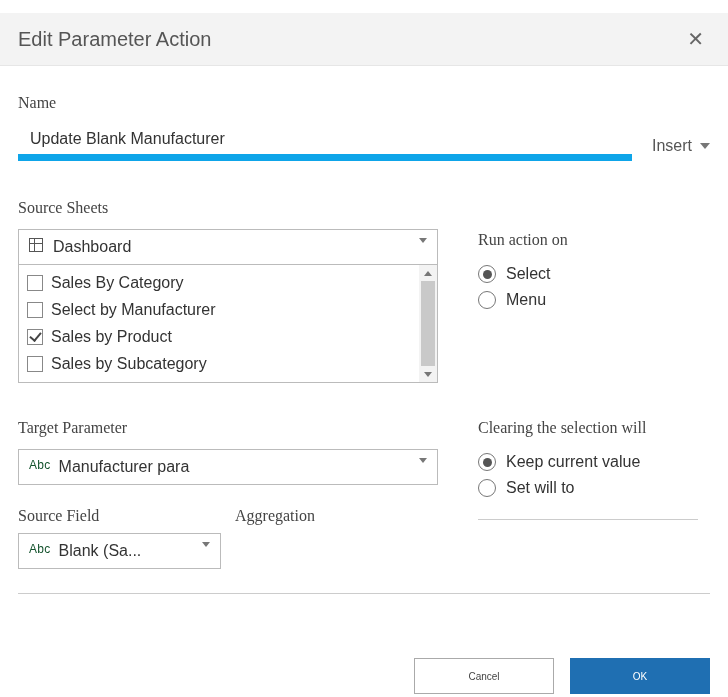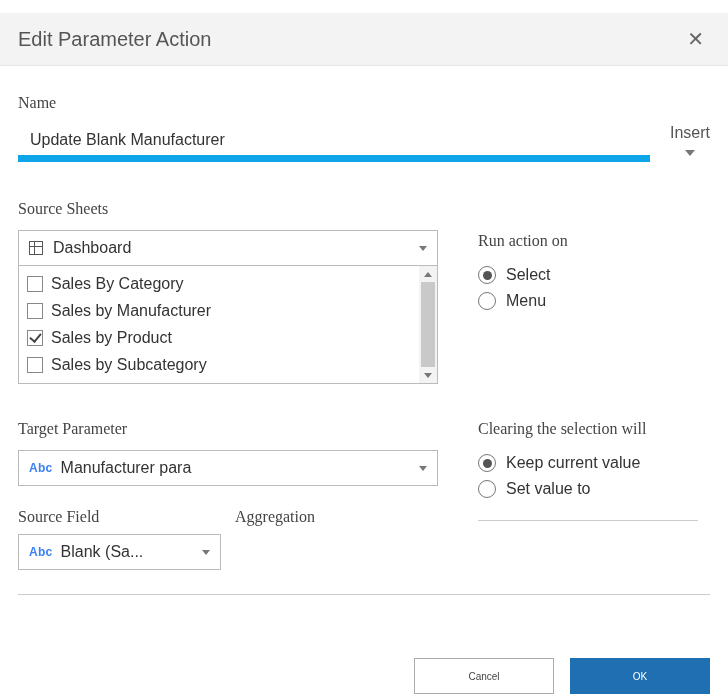--- a/index.html
+++ b/index.html
@@ -59,21 +59,20 @@
     outline: none;
   }
   .insert-link {
     color: #555;
     font-size: 16px;
     display: flex;
     align-items: center;
     gap: 8px;
     cursor: pointer;
     padding-bottom: 6px;
-    flex-direction: column;
   }
   .caret-down {
     width: 0; height: 0;
     border-left: 5px solid transparent;
     border-right: 5px solid transparent;
     border-top: 6px solid #777;
   }
   .caret-down.sm {
     border-left-width:4px; border-right-width:4px; border-top-width:5px;
   }
@@ -86,22 +85,22 @@
   .two-col {
     display: flex;
     gap: 40px;
     align-items: flex-start;
   }
   .left-col { flex: 0 0 420px; }
   .right-col { flex: 1; }
   .dropdown {
     border: 1px solid #bbb;
     display: flex;
-    align-items: center;
-    padding: 0 10px;
+    align-items: flex-start;
+    padding: 8px 10px;
     font-size: 16px;
     color: #333;
     cursor: pointer;
     background: #fff;
     height: 36px;
   }
   .dropdown .dd-text { flex: 1; white-space: nowrap; overflow: hidden; text-overflow: ellipsis;}
   .grid-icon {
     width: 14px; height: 14px;
     display: inline-block;
@@ -187,23 +186,23 @@
     flex: 0 0 18px;
   }
   .radio.selected::after {
     content:"";
     width: 9px; height: 9px;
     background: #555;
     border-radius: 50%;
   }
 
   .abc-badge {
-    color: #3b82f6;
+    color: #14532d;
     font-size: 12px;
-    font-weight: 700;
+    font-weight: 400;
     margin-right: 8px;
     letter-spacing: 0.3px;
     flex: 0 0 auto;
   }
 
   .src-agg-row {
     display: flex;
     gap: 14px;
     margin-top: 8px;
   }
@@ -268,21 +267,21 @@
           <span class="caret-down sm"></span>
         </div>
         <div class="listbox">
           <div class="list-items">
             <div class="list-item">
               <span class="chk"></span>
               <span>Sales By Category</span>
             </div>
             <div class="list-item">
               <span class="chk"></span>
-              <span>Sales by Manufacturer</span>
+              <span>Select by Manufacturer</span>
             </div>
             <div class="list-item">
               <span class="chk checked"></span>
               <span>Sales by Product</span>
             </div>
             <div class="list-item">
               <span class="chk"></span>
               <span>Sales by Subcategory</span>
             </div>
           </div>
@@ -339,21 +338,21 @@
 
       <div class="right-col">
         <div class="section-label">Clearing the selection will</div>
         <div class="radio-group">
           <div class="radio-row">
             <span class="radio selected"></span>
             <span>Keep current value</span>
           </div>
           <div class="radio-row">
             <span class="radio"></span>
-            <span>Set value to</span>
+            <span>Set will to</span>
           </div>
         </div>
         <hr class="clear-line">
       </div>
     </div>
 
     <hr class="hr-full">
   </div>
 
   <div class="footer">

